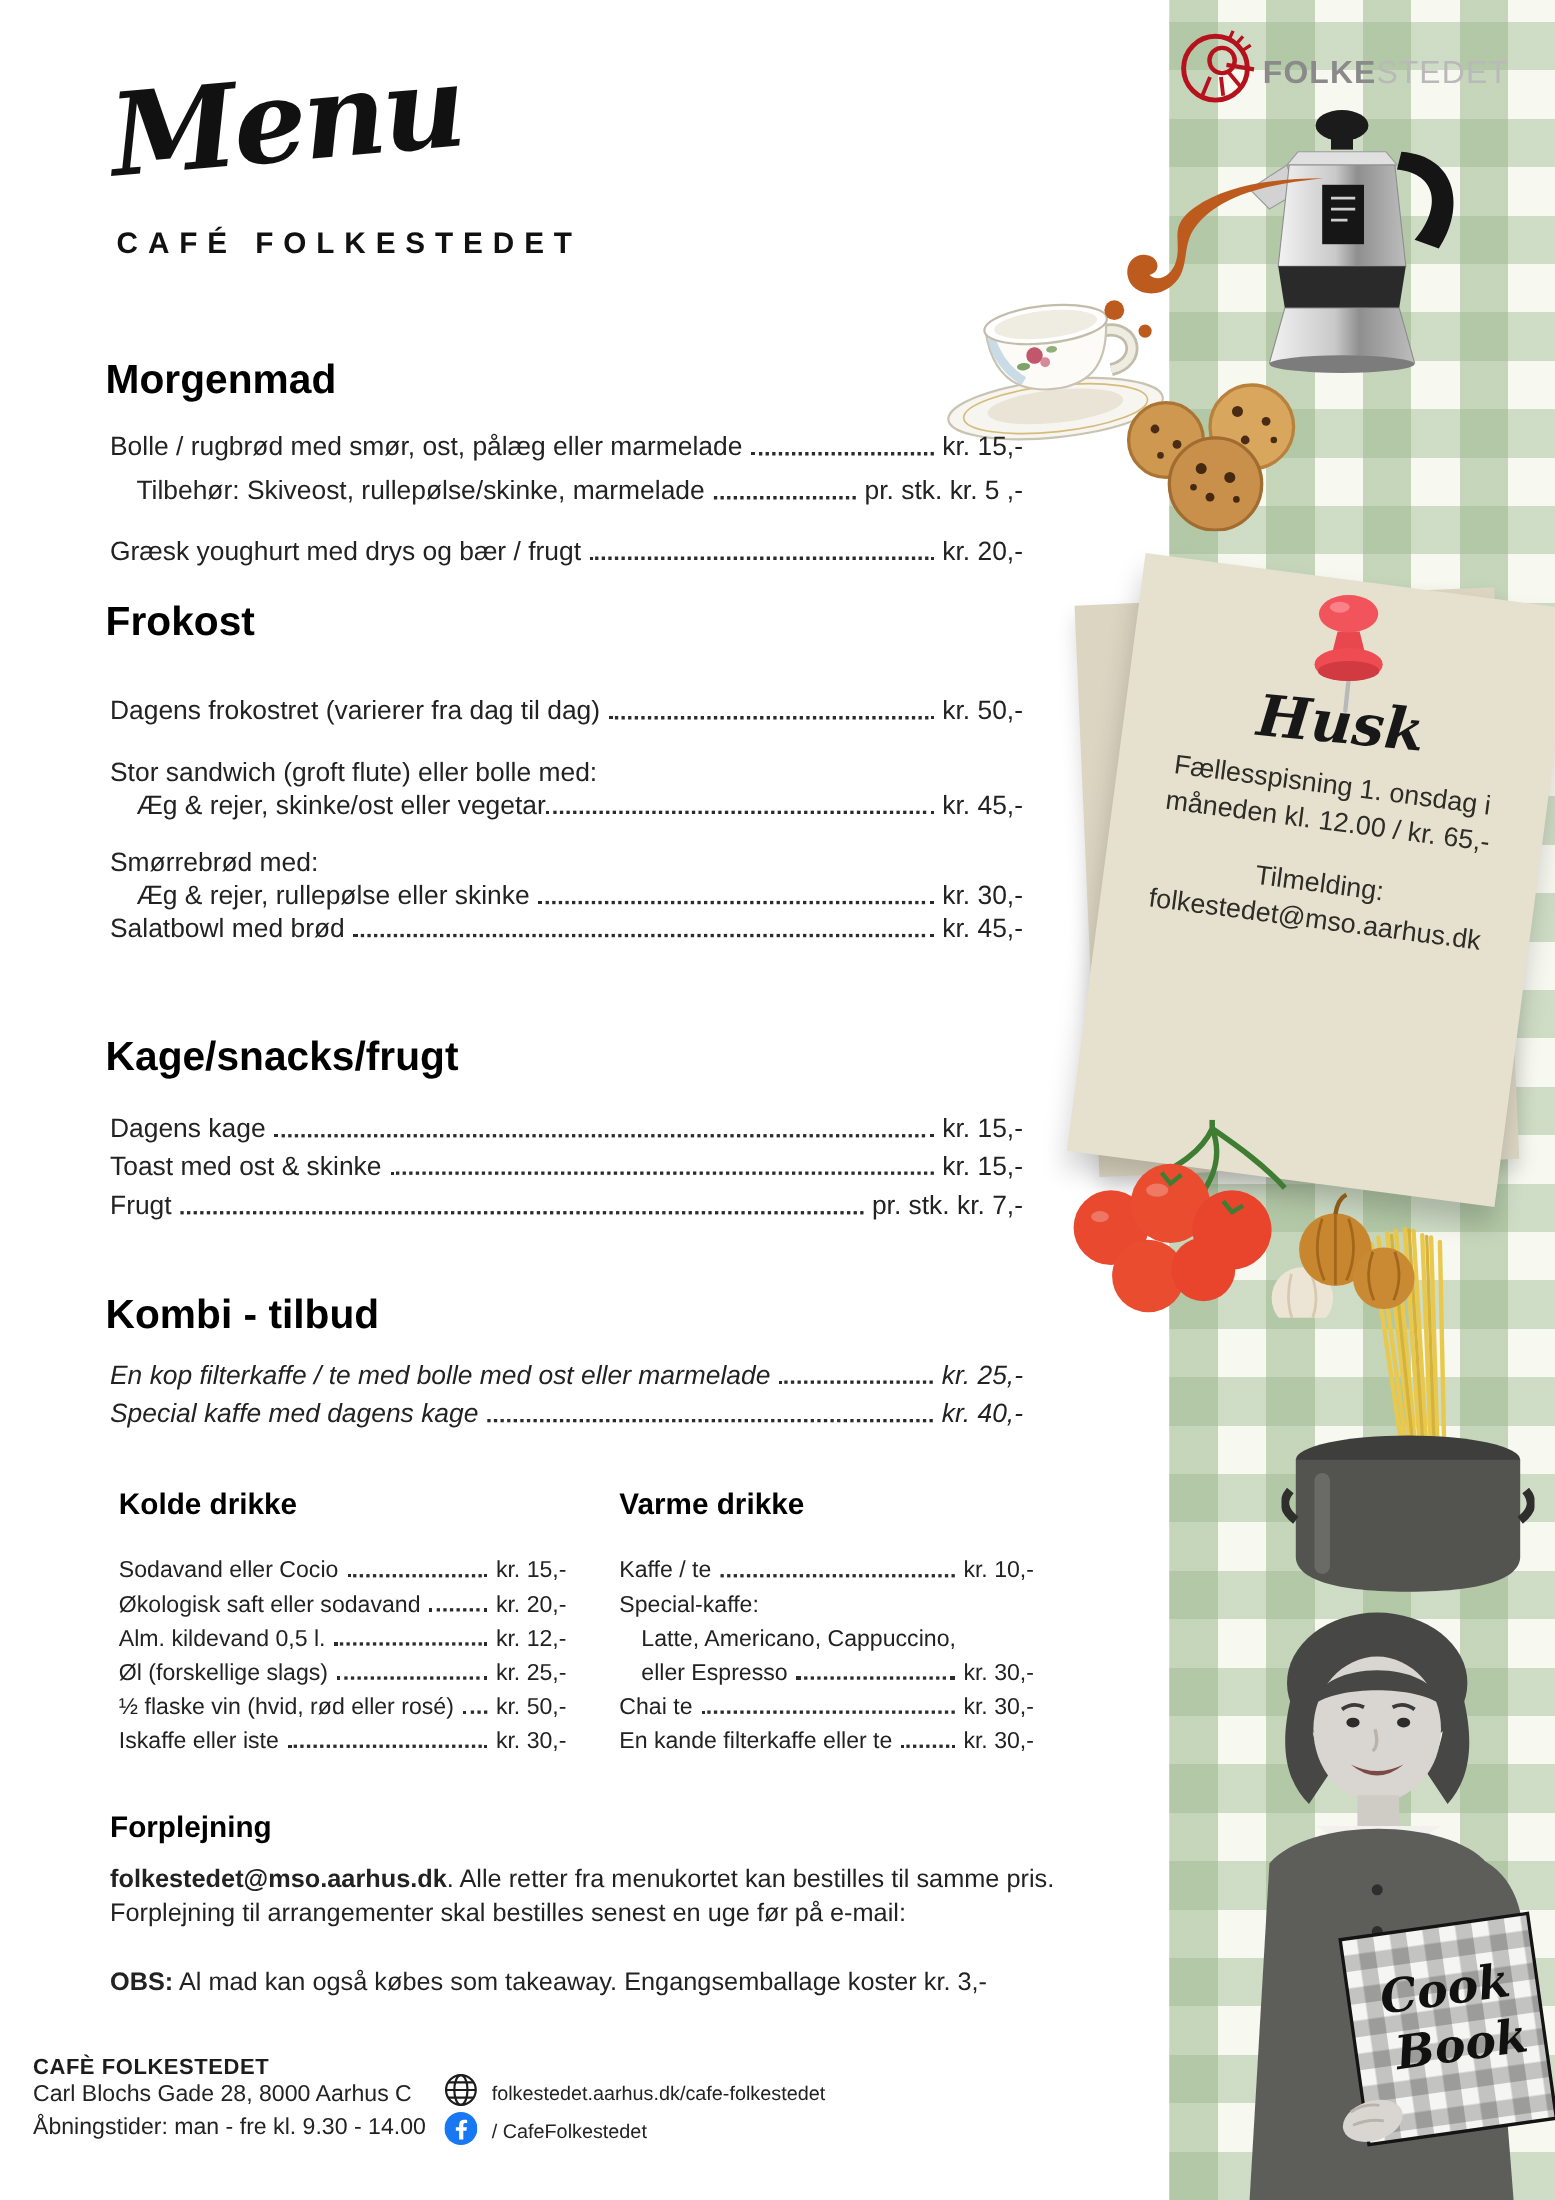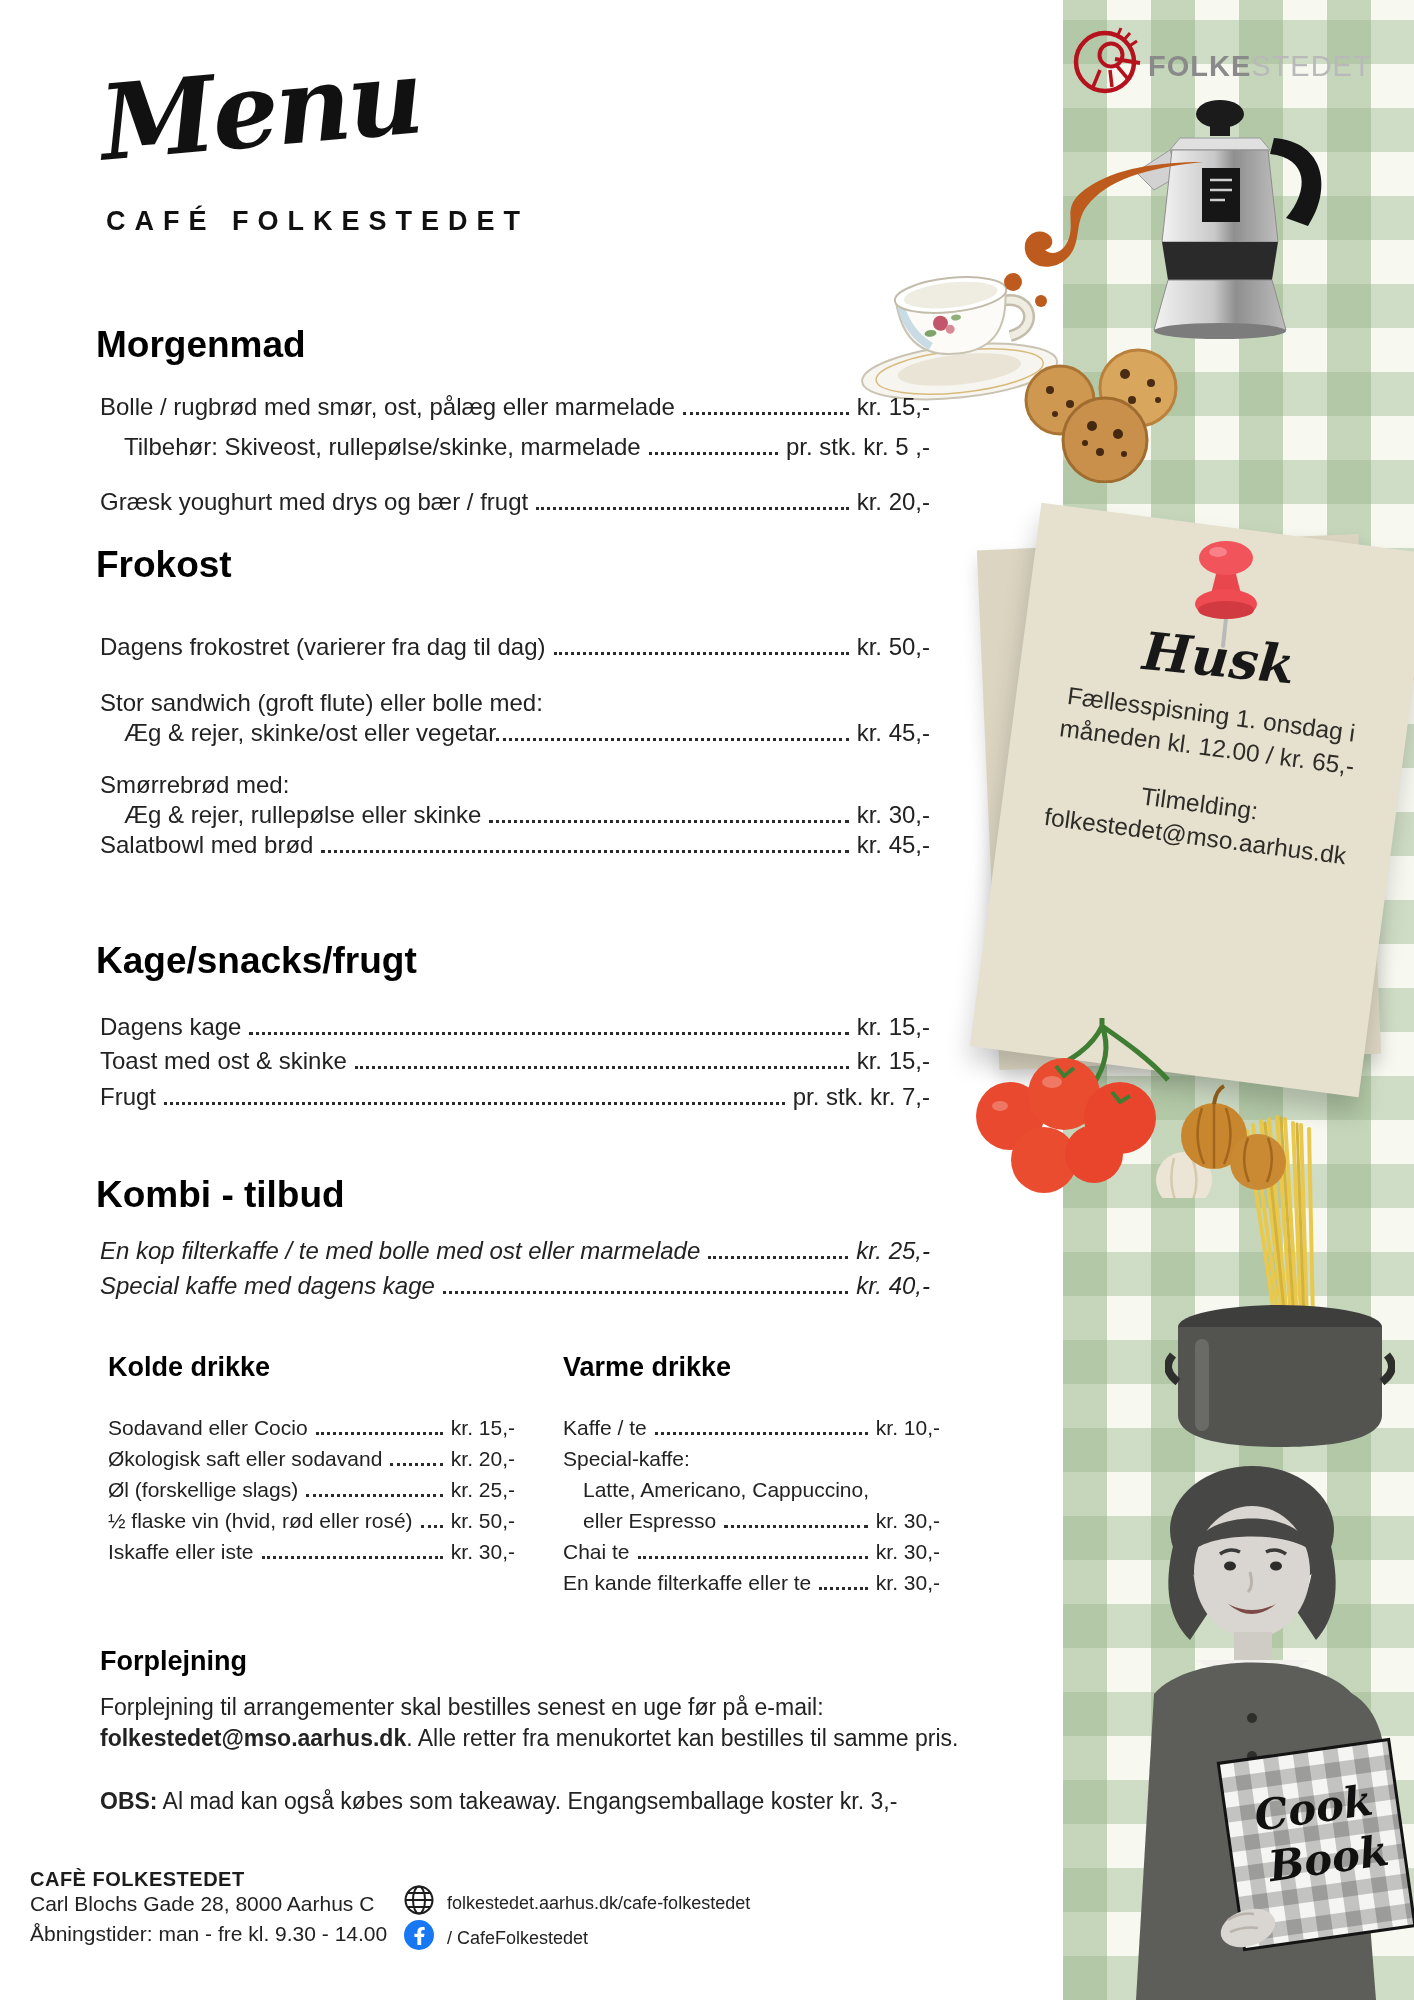--- a/index.html
+++ b/index.html
@@ -226,20 +226,25 @@
         <span class="t">Sodavand eller Cocio</span>
         <span class="leader"></span>
         <span class="price">kr. 15,-</span>
       </div>
     <div class="row drow">
         <span class="t">Økologisk saft eller sodavand</span>
         <span class="leader"></span>
         <span class="price">kr. 20,-</span>
       </div>
     <div class="row drow">
+        <span class="t">Alm. kildevand 0,5 l.</span>
+        <span class="leader"></span>
+        <span class="price">kr. 12,-</span>
+      </div>
+    <div class="row drow">
         <span class="t">Øl (forskellige slags)</span>
         <span class="leader"></span>
         <span class="price">kr. 25,-</span>
       </div>
     <div class="row drow">
         <span class="t">½ flaske vin (hvid, rød eller rosé)</span>
         <span class="leader"></span>
         <span class="price">kr. 50,-</span>
       </div>
     <div class="row drow">
@@ -274,22 +279,22 @@
       </div>
     <div class="row drow">
         <span class="t">En kande filterkaffe eller te</span>
         <span class="leader"></span>
         <span class="price">kr. 30,-</span>
       </div>
   </div>
 
   <div class="abs h2" style="left:100px;top:1646px;">Forplejning</div>
   <div class="abs para" style="left:100px;top:1692px;width:940px;">
+    <div><span class="b">folkestedet@mso.aarhus.dk</span><span>. Alle retter fra menukortet kan bestilles til samme pris.</span></div>
     <div>Forplejning til arrangementer skal bestilles senest en uge før på e-mail:</div>
-    <div><span class="b">folkestedet@mso.aarhus.dk</span><span>. Alle retter fra menukortet kan bestilles til samme pris.</span></div>
   </div>
   <div class="abs para" style="left:100px;top:1786px;width:940px;"><span class="b">OBS:</span><span> Al mad kan også købes som takeaway. Engangsemballage koster kr. 3,-</span></div>
 
   <div class="abs note-back"></div>
   <div class="abs note">
     <div class="note-title script">Husk</div>
     <div class="note-line">Fællesspisning 1. onsdag i</div>
     <div class="note-line">måneden kl. 12.00 / kr. 65,-</div>
     <div class="note-gap"></div>
     <div class="note-line">Tilmelding:</div>

